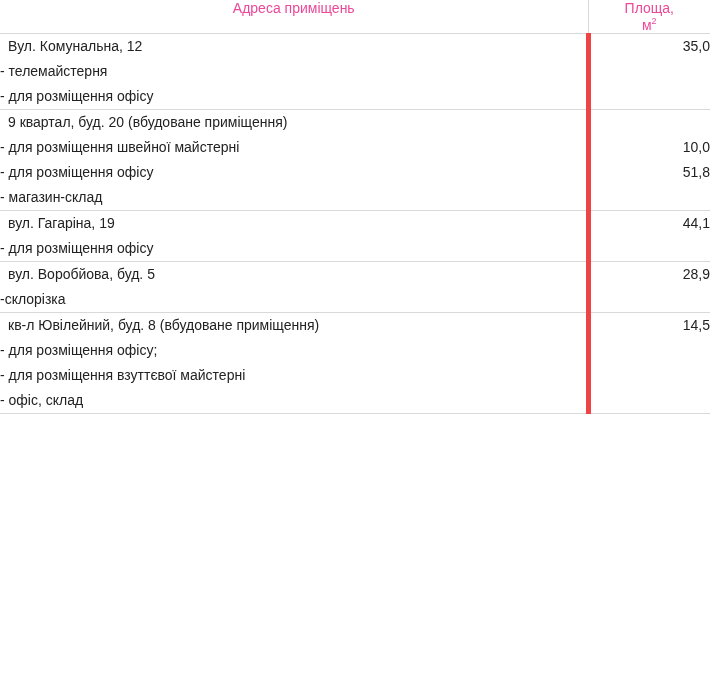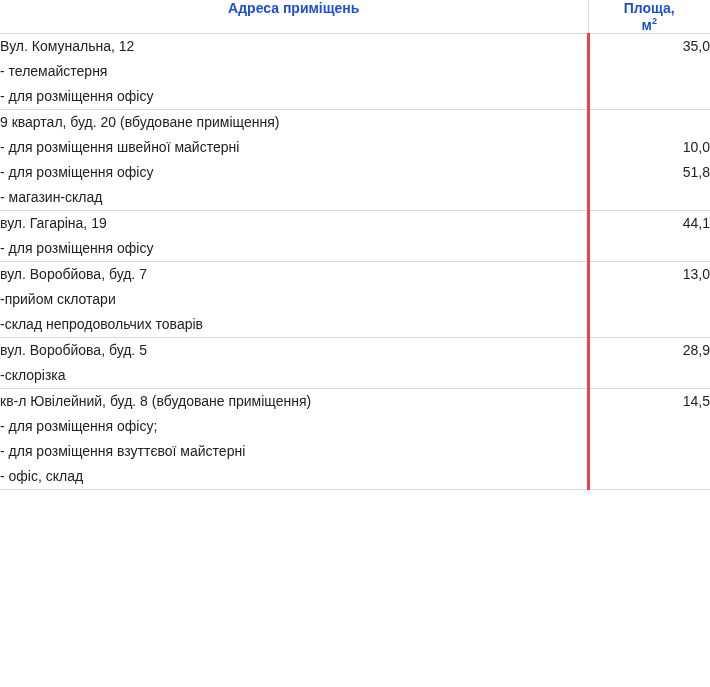--- a/index.html
+++ b/index.html
@@ -22,23 +22,23 @@
   }
   table.premises-table th,
   table.premises-table td {
     vertical-align: top;
     padding: 0;
   }
   .col-address { width: 588px; }
   .col-area { width: 122px; }
 
   thead th {
-    font-weight: bold;
+    font-weight: normal;
     font-size: 14px;
-    color: #1d4ed8;
+    color: #ec4899;
     border-bottom: 1px solid #d9d9d9;
     padding: 10px 0 12px 0;
   }
   th.header-address {
     text-align: center;
   }
   th.header-area {
     border-left: 1px solid #d9d9d9;
   }
   .header-area-line2 {
@@ -50,28 +50,29 @@
   }
 
   tbody tr {
     border-bottom: 1px solid #d9d9d9;
   }
   td.cell-address {
     padding: 9px 8px 9px 10px;
     line-height: 25px;
   }
   td.cell-area {
-    border-left: 3px solid #ef4444;
+    border-left: 5px solid #ef4444;
     padding: 9px 30px 9px 8px;
     text-align: right;
     line-height: 25px;
   }
   .addr-title {
     display: block;
     white-space: nowrap;
+    padding-left: 8px;
   }
   .addr-sub {
     display: block;
     white-space: nowrap;
   }
   .area-val {
     display: block;
     white-space: nowrap;
   }
   .area-spacer {
@@ -124,30 +125,20 @@
         <td class="cell-address">
           <span class="addr-title">вул. Гагаріна, 19</span>
           <span class="addr-sub">- для розміщення офісу</span>
         </td>
         <td class="cell-area">
           <span class="area-val">44,1</span>
         </td>
       </tr>
       <tr>
         <td class="cell-address">
-          <span class="addr-title">вул. Воробйова, буд. 7</span>
-          <span class="addr-sub">-прийом склотари</span>
-          <span class="addr-sub">-склад непродовольчих товарів</span>
-        </td>
-        <td class="cell-area">
-          <span class="area-val">13,0</span>
-        </td>
-      </tr>
-      <tr>
-        <td class="cell-address">
           <span class="addr-title">вул. Воробйова, буд. 5</span>
           <span class="addr-sub">-склорізка</span>
         </td>
         <td class="cell-area">
           <span class="area-val">28,9</span>
         </td>
       </tr>
       <tr>
         <td class="cell-address">
           <span class="addr-title">кв-л Ювілейний, буд. 8 (вбудоване приміщення)</span>

